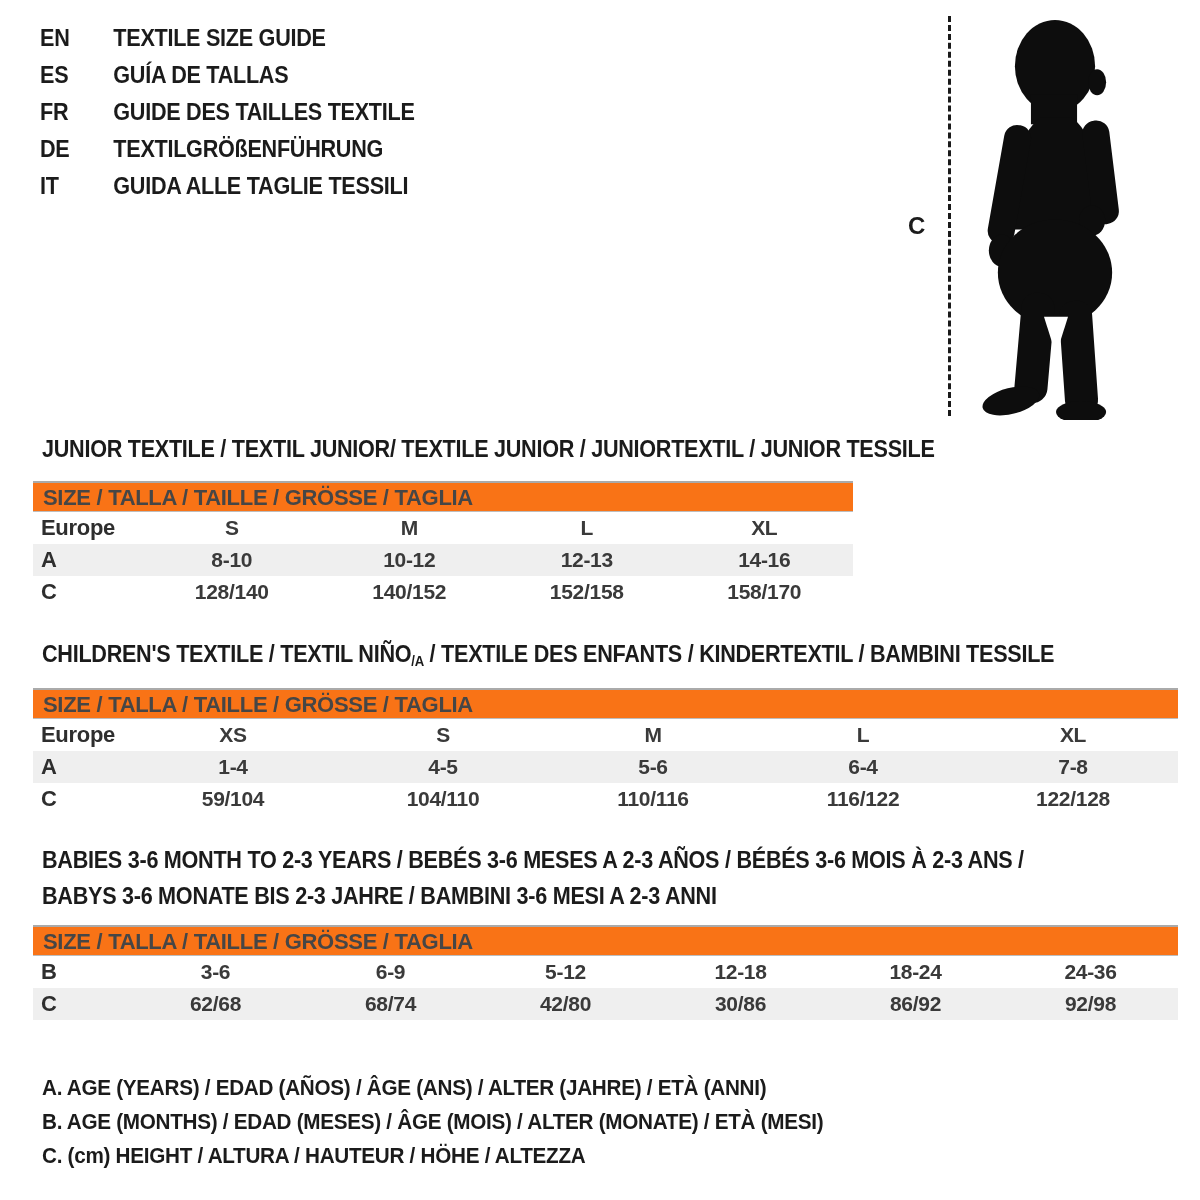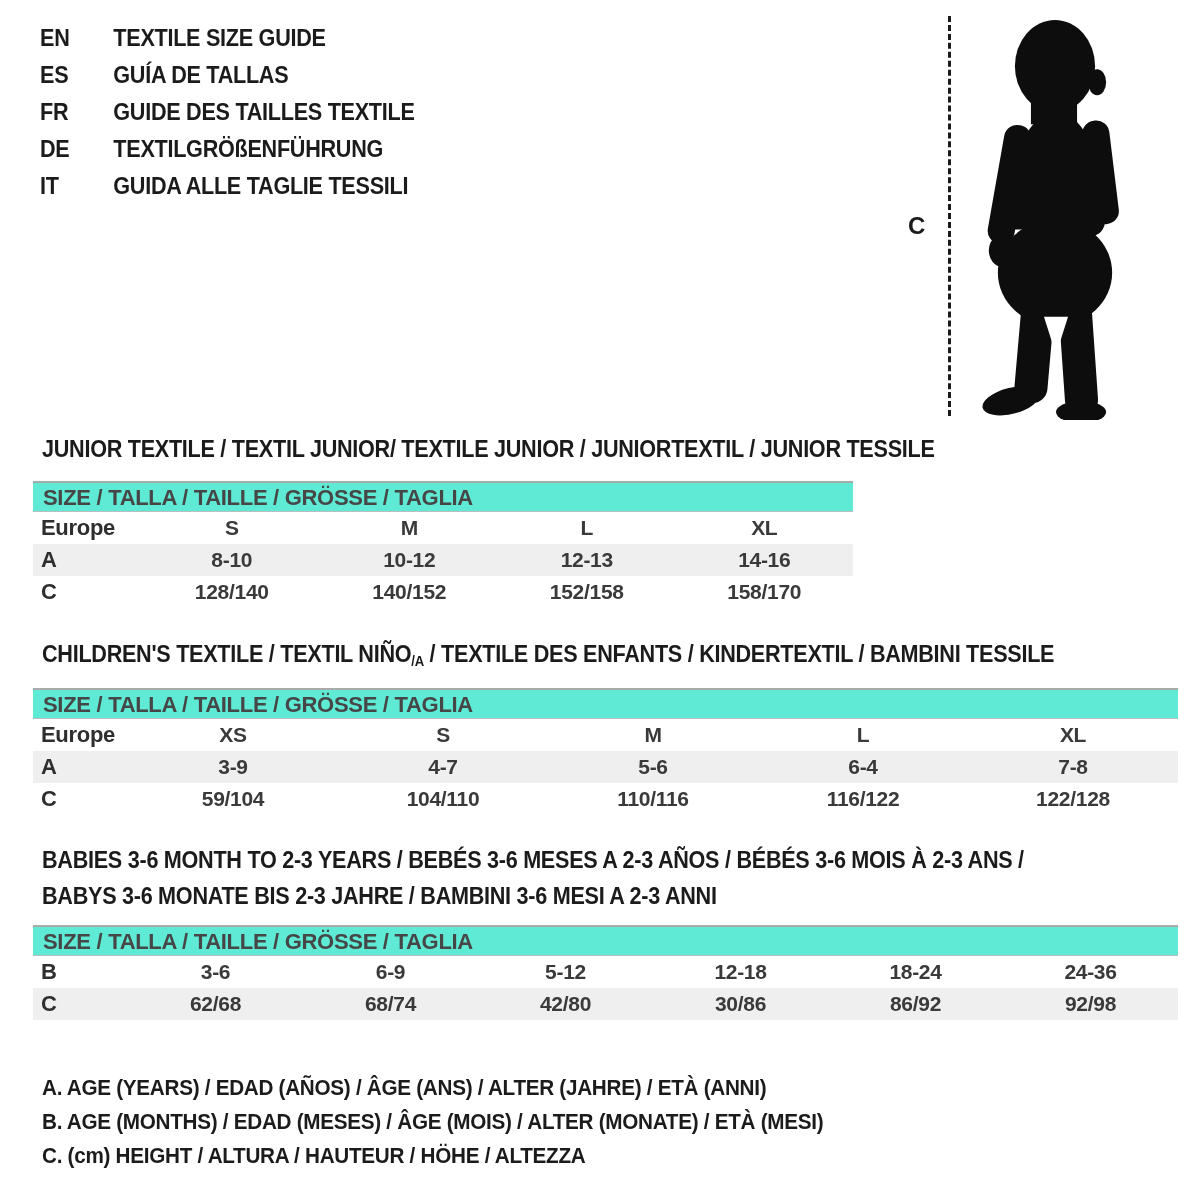--- a/index.html
+++ b/index.html
@@ -18,21 +18,21 @@
   .measure-line { left:948px; top:16px; height:400px; width:0;
                   border-left:3px dashed #1a1a1a; }
   .measure-label { left:908px; top:212px; font-size:24px; color:#1b1b1b; }
   .silhouette { left:968px; top:14px; width:172px; height:406px; }
 
   
   .heading { font-size:23px; color:#1b1b1b; }
   .heading .sub { font-size:14px; vertical-align:-4px; }
 
   
-  .size-bar { background:#5eead4; height:31px; line-height:30px; padding-left:10px;
+  .size-bar { background:#f97316; height:31px; line-height:30px; padding-left:10px;
               font-size:22px; color:#464646; letter-spacing:-.3px;
               border-top:2px solid #aaaaaa; border-bottom:1px solid #bdbdbd; }
 
   
   table.size-table { border-collapse:collapse; table-layout:fixed; }
   table.size-table td { height:32px; font-size:21px; letter-spacing:-.3px;
                         text-align:center; color:#3a3a3a; vertical-align:middle; }
   table.size-table td.lbl { text-align:left; padding-left:8px; color:#2e2e2e; font-size:22px;margin-left:47px; }
   table.size-table tr:nth-child(2) td { background:#efefef; }
 
@@ -130,22 +130,22 @@
       <tr>
     <td class="lbl">Europe</td>
     <td>XS</td>
     <td>S</td>
     <td>M</td>
     <td>L</td>
     <td>XL</td>
   </tr>
   <tr>
     <td class="lbl">A</td>
-    <td>3-9</td>
-    <td>4-7</td>
+    <td>1-4</td>
+    <td>4-5</td>
     <td>5-6</td>
     <td>6-4</td>
     <td>7-8</td>
   </tr>
   <tr>
     <td class="lbl">C</td>
     <td>59/104</td>
     <td>104/110</td>
     <td>110/116</td>
     <td>116/122</td>

